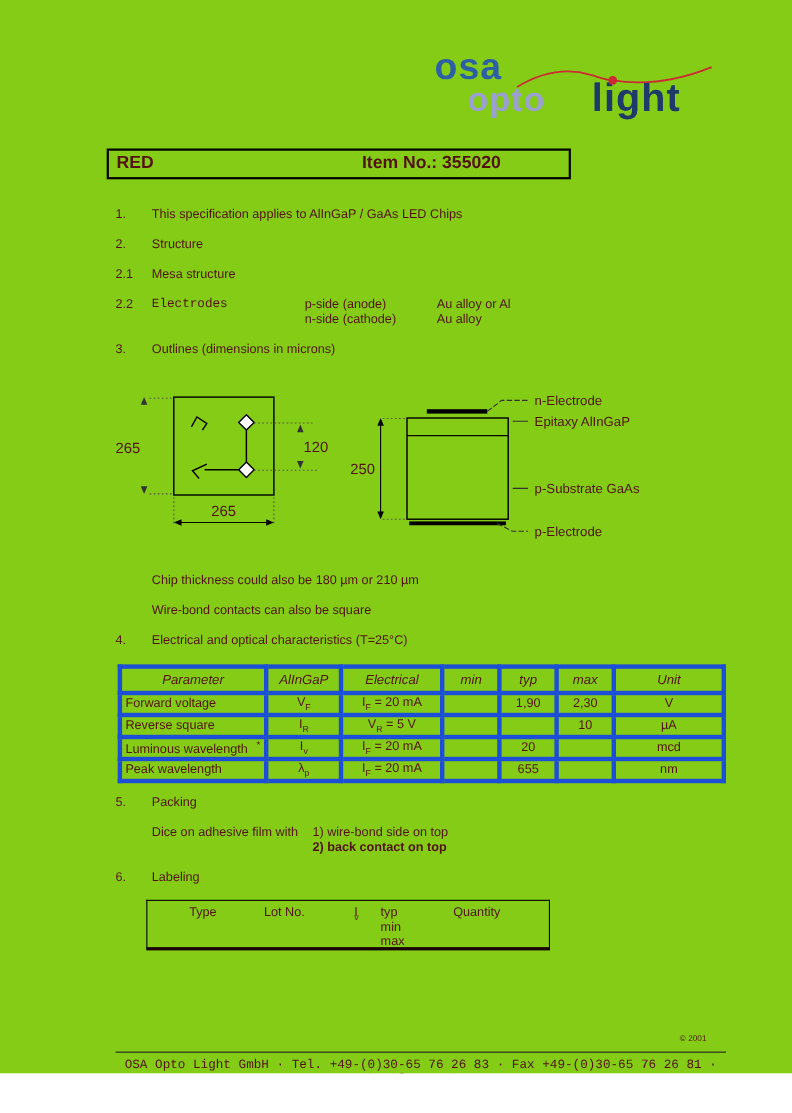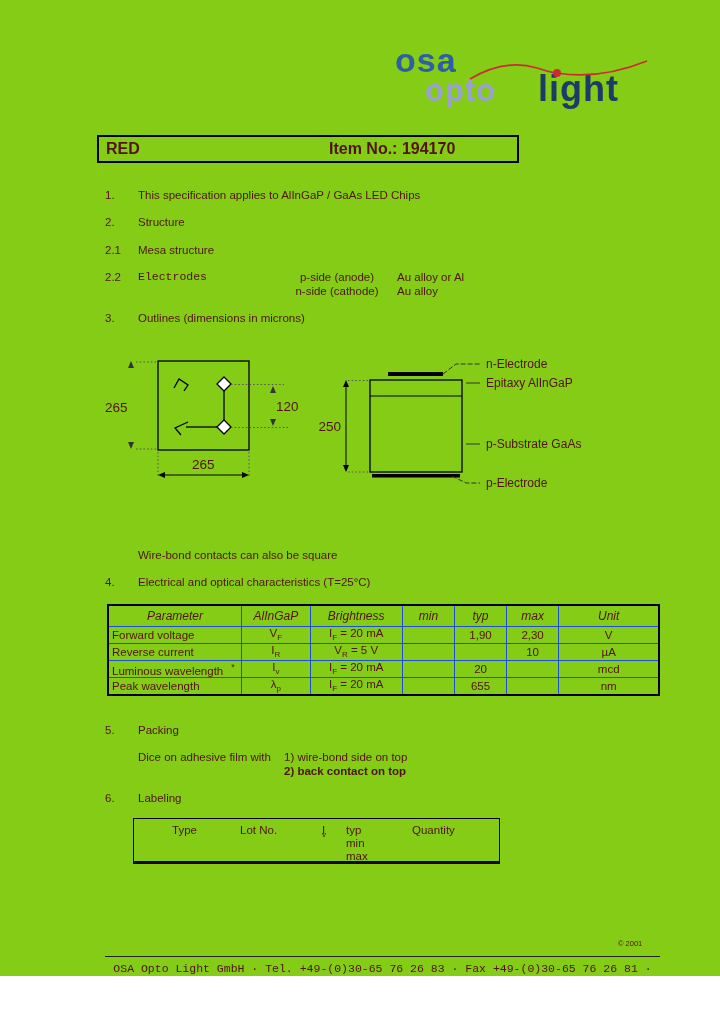--- a/index.html
+++ b/index.html
@@ -10,21 +10,21 @@
   .sec-row{display:flex;}
   .sec-num{width:33px;flex:0 0 33px;}
   
   .title-box{left:97px;top:135px;width:418px;height:24px;border:2px solid #000;
              display:flex;align-items:center;font-size:16px;font-weight:bold;}
   .title-box .prod{padding-left:7px;}
   .title-box .item{position:absolute;left:230px;}
   
   table.chars{border-collapse:collapse;table-layout:fixed;width:553px;
               font-size:11.5px;color:#521212;}
-  table.chars td,table.chars th{border:1px solid #1d4ed8;padding:0 3px;height:16px;
+  table.chars td,table.chars th{border:4px solid #1d4ed8;padding:0 3px;height:16px;
               text-align:center;font-weight:normal;overflow:hidden;white-space:nowrap;}
   table.chars th{font-style:italic;font-size:12px;height:20px;}
   table.chars td.l{text-align:left;}
   table.chars{border:2px solid #000;}
   table.chars sub{font-size:8px;}
   .mark{font-size:9px;vertical-align:super;margin-left:8px;}
   
   .label-box{left:133px;top:818px;width:365px;height:42px;border:1.5px solid #000;
              border-bottom:3px solid #1a0505;font-size:11.5px;}
   .label-box span{position:absolute;}
@@ -43,42 +43,42 @@
   <svg class="abs" style="left:385px;top:38px;" width="275" height="75" viewBox="0 0 275 75">
     <text x="10" y="34" font-size="34" font-weight="bold" fill="#2c5fa5" letter-spacing="1">osa</text>
     <text x="40" y="63" font-size="31" font-weight="bold" fill="#9aa0cf" letter-spacing="1">opto</text>
     <text x="153" y="63" font-size="36" font-weight="bold" fill="#1e3a68" letter-spacing="1">light</text>
     <path d="M85,41 C110,26 132,24 152,30 C162,33 167,35 172,35 C202,40 232,35 262,23" fill="none" stroke="#cc2b33" stroke-width="1.6"></path>
     <circle cx="172" cy="35" r="4" fill="#cc2b33"></circle>
   </svg>
 
   <div class="abs title-box">
     <span class="prod">RED</span>
-    <span class="item">Item No.: 194170</span>
+    <span class="item">Item No.: 355020</span>
   </div>
 
   <div class="abs body-text sec-row" style="left:105px;top:188px;width:560px;">
     <span class="sec-num">1.</span>
     <span>This specification applies to AlInGaP / GaAs LED Chips</span>
   </div>
 
   <div class="abs body-text sec-row" style="left:105px;top:215px;width:560px;">
     <span class="sec-num">2.</span>
     <span>Structure</span>
   </div>
 
   <div class="abs body-text sec-row" style="left:105px;top:243px;width:560px;">
     <span class="sec-num">2.1</span>
     <span>Mesa structure</span>
   </div>
 
   <div class="abs body-text sec-row" style="left:105px;top:270px;width:560px;">
     <span class="sec-num">2.2</span>
     <span style="width:139px;flex:0 0 139px;font-family:Liberation Mono, monospace;">Electrodes</span>
-    <span style="width:120px;flex:0 0 120px;text-align:center;">
+    <span style="width:120px;flex:0 0 120px;">
       <span style="display:block">p-side (anode)</span>
       <span style="display:block">n-side (cathode)</span>
     </span>
     <span>
       <span style="display:block">Au alloy or Al</span>
       <span style="display:block">Au alloy</span>
     </span>
   </div>
 
   <div class="abs body-text sec-row" style="left:105px;top:311px;width:560px;">
@@ -128,20 +128,21 @@
     <path d="M343,29 L356,19 L380,19" stroke="#333" stroke-width="1" fill="none" stroke-dasharray="5,2"></path>
     <text x="386" y="23" font-size="12" fill="#521212">n-Electrode</text>
     <path d="M366,38 L380,38" stroke="#333" stroke-width="1" fill="none"></path>
     <text x="386" y="42" font-size="12" fill="#521212">Epitaxy AlInGaP</text>
     <path d="M366,99 L380,99" stroke="#333" stroke-width="1" fill="none"></path>
     <text x="386" y="103" font-size="12" fill="#521212">p-Substrate GaAs</text>
     <path d="M352,131 L366,138 L380,138" stroke="#333" stroke-width="1" fill="none" stroke-dasharray="5,2"></path>
     <text x="386" y="142" font-size="12" fill="#521212">p-Electrode</text>
   </svg>
 
+  <div class="abs body-text" style="left:138px;top:521px;">Chip thickness could also be 180 µm or 210 µm</div>
   <div class="abs body-text" style="left:138px;top:548px;">Wire-bond contacts can also be square</div>
 
   <div class="abs body-text sec-row" style="left:105px;top:575px;width:560px;">
     <span class="sec-num">4.</span>
     <span>Electrical and optical characteristics (T=25°C)</span>
   </div>
 
   <table class="chars abs" style="left:107px;top:604px;">
     <colgroup>
       <col style="width:132px">
@@ -149,37 +150,37 @@
         <col style="width:91px">
       <col style="width:52px">
         <col style="width:51px">
         <col style="width:52px">
         <col style="width:99px">
     </colgroup>
     <tbody>
         <tr>
       <th>Parameter</th>
       <th>AlInGaP</th>
-      <th>Brightness</th>
+      <th>Electrical</th>
       <th>min</th>
       <th>typ</th>
       <th>max</th>
       <th>Unit</th>
     </tr>
     <tr>
       <td class="l">Forward voltage</td>
       <td><span>V</span><sub>F</sub></td>
       <td><span>I</span><sub>F</sub><span> = 20 mA</span></td>
       <td></td>
       <td>1,90</td>
       <td>2,30</td>
       <td>V</td>
     </tr>
     <tr>
-      <td class="l">Reverse current</td>
+      <td class="l">Reverse square</td>
       <td><span>I</span><sub>R</sub></td>
       <td><span>V</span><sub>R</sub><span> =  5 V</span></td>
       <td></td>
       <td></td>
       <td>10</td>
       <td>µA</td>
     </tr>
     <tr>
       <td class="l"><span>Luminous wavelength</span><span class="mark">*</span></td>
       <td><span>I</span><sub>v</sub></td>

